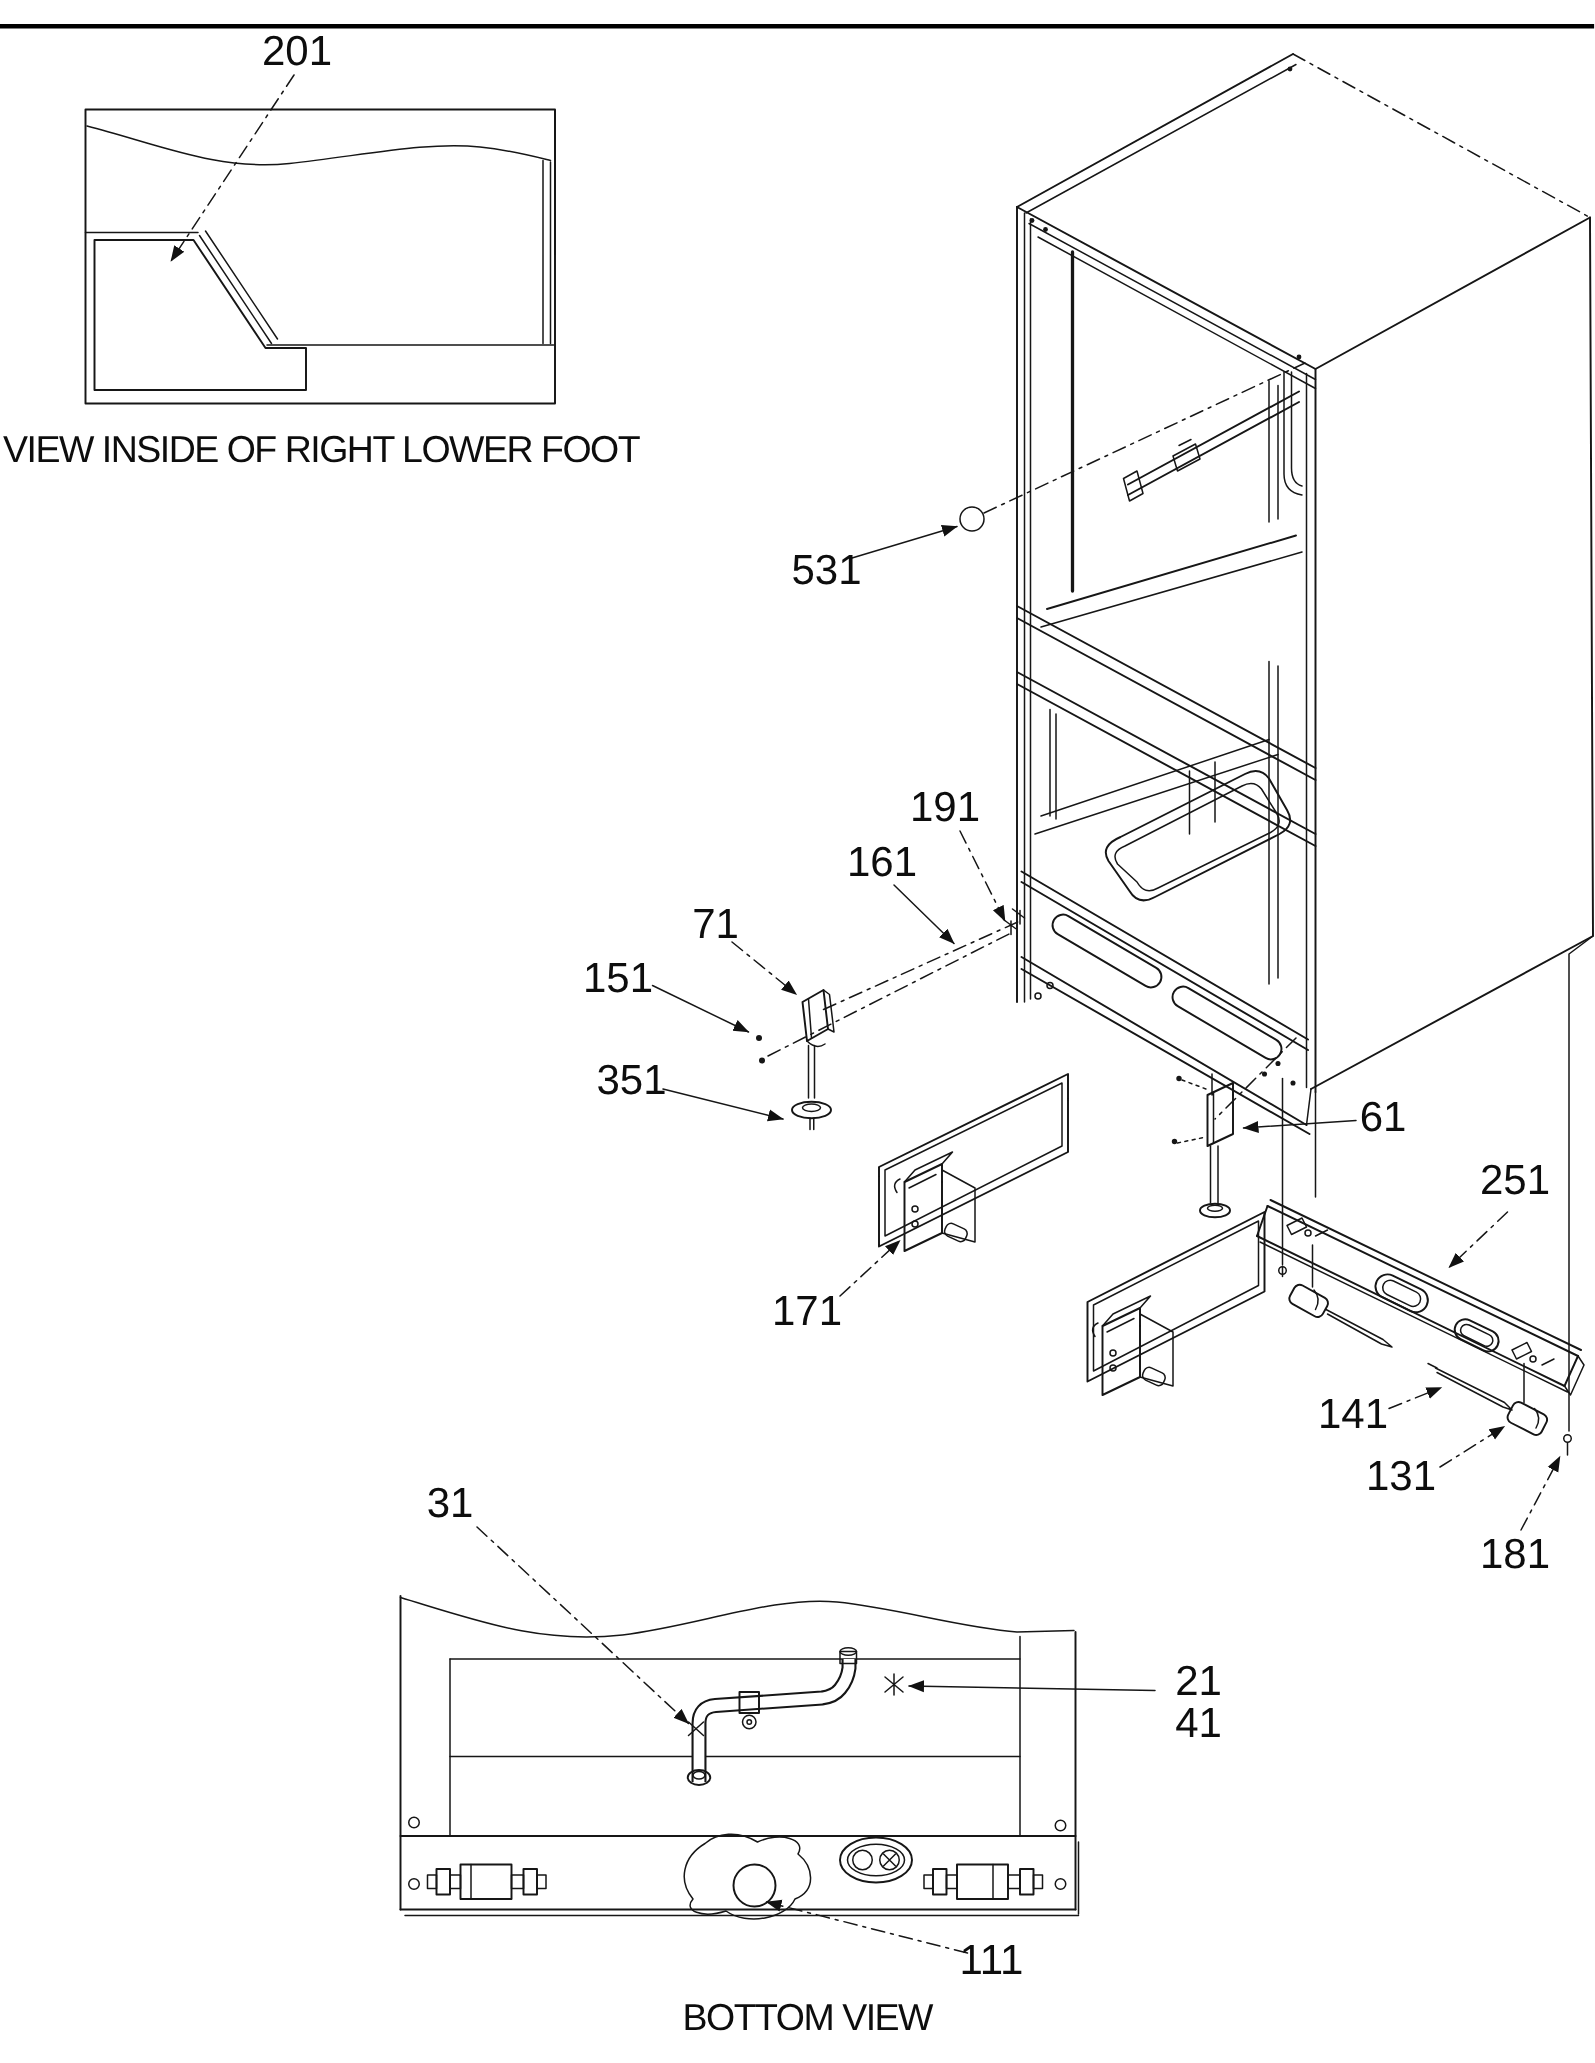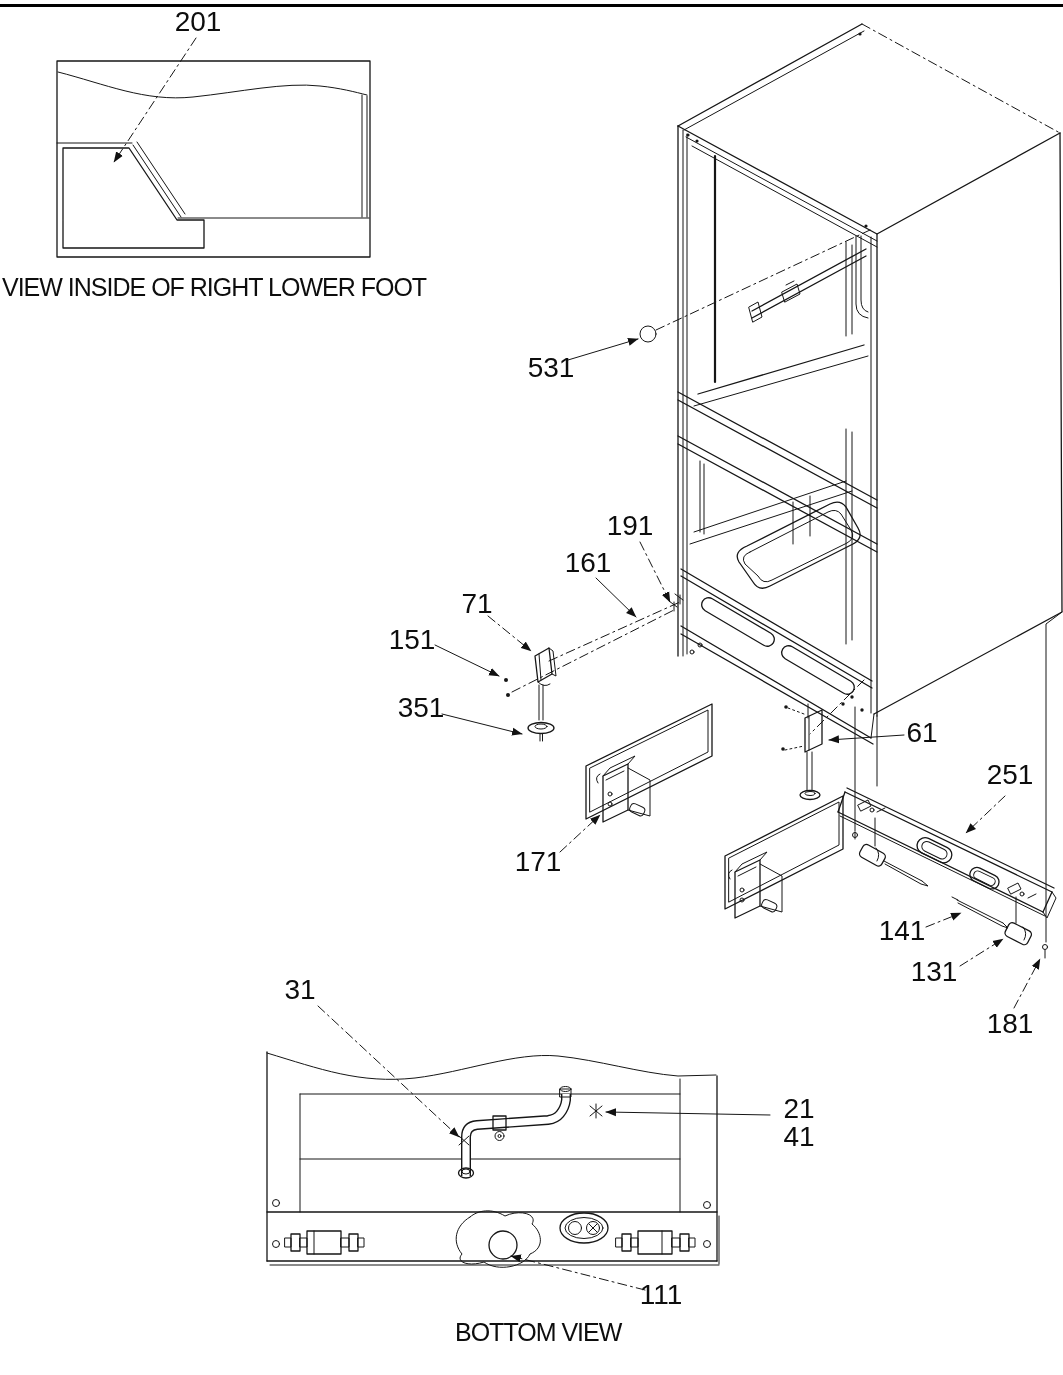--- a/index.html
+++ b/index.html
@@ -1,17 +1,17 @@
 <!DOCTYPE html>
 <html><head>
 <meta charset="utf-8">
 <style>
   html,body{margin:0;padding:0;background:#fff;}
   body{width:1063px;height:1375px;position:relative;font-family:"Liberation Sans",sans-serif;}
-  #diagram{position:absolute;left:0;top:4px;width:1063px;height:1021px;}
+  #diagram{position:absolute;left:0;top:16px;width:1063px;height:1021px;}
   svg{display:block;}
   .ln{stroke:#161616;stroke-width:1.3;fill:none;stroke-linecap:round;stroke-linejoin:round;}
   .thin{stroke-width:1;}
   .thick{stroke-width:2.2;}
   .dd{stroke-dasharray:9 4 2 4;}
   .dot{fill:#161616;stroke:none;}
   .lbl{font-family:"Liberation Sans",sans-serif;font-size:28px;fill:#0d0d0d;}
   .cap{font-family:"Liberation Sans",sans-serif;font-size:25px;letter-spacing:-1px;fill:#0d0d0d;}
   .white{stroke:#ffffff;fill:none;}
 </style>

